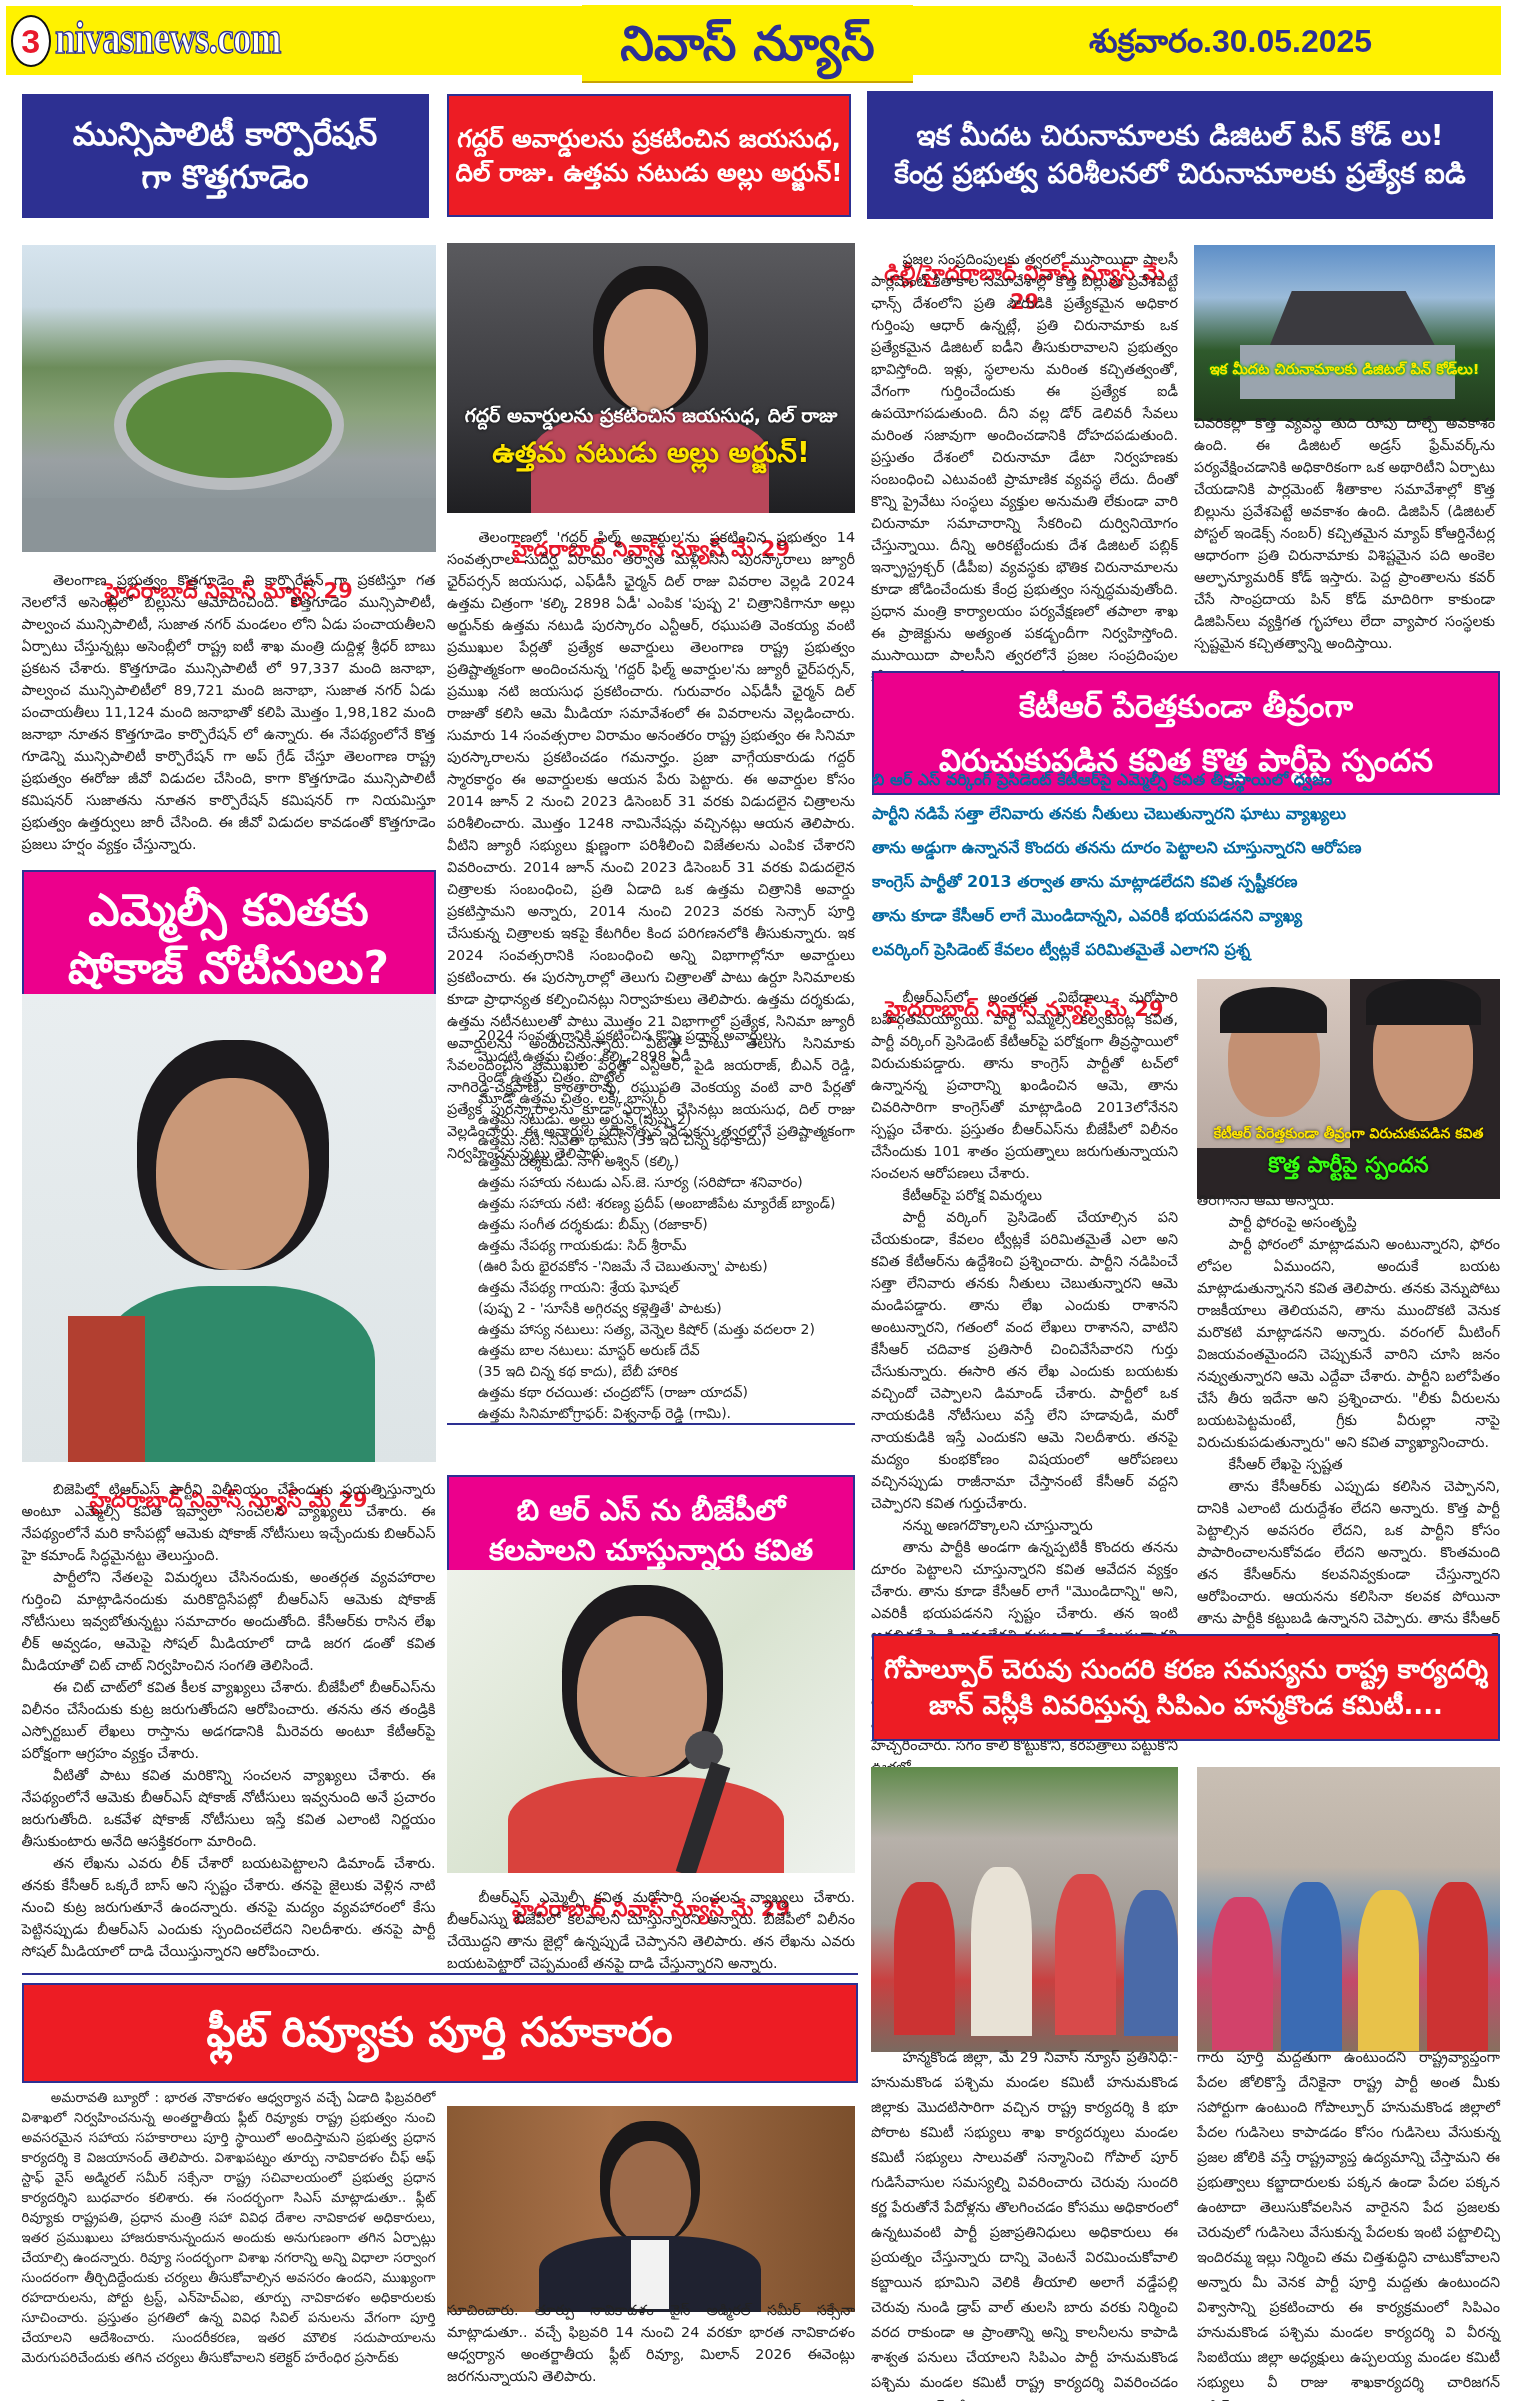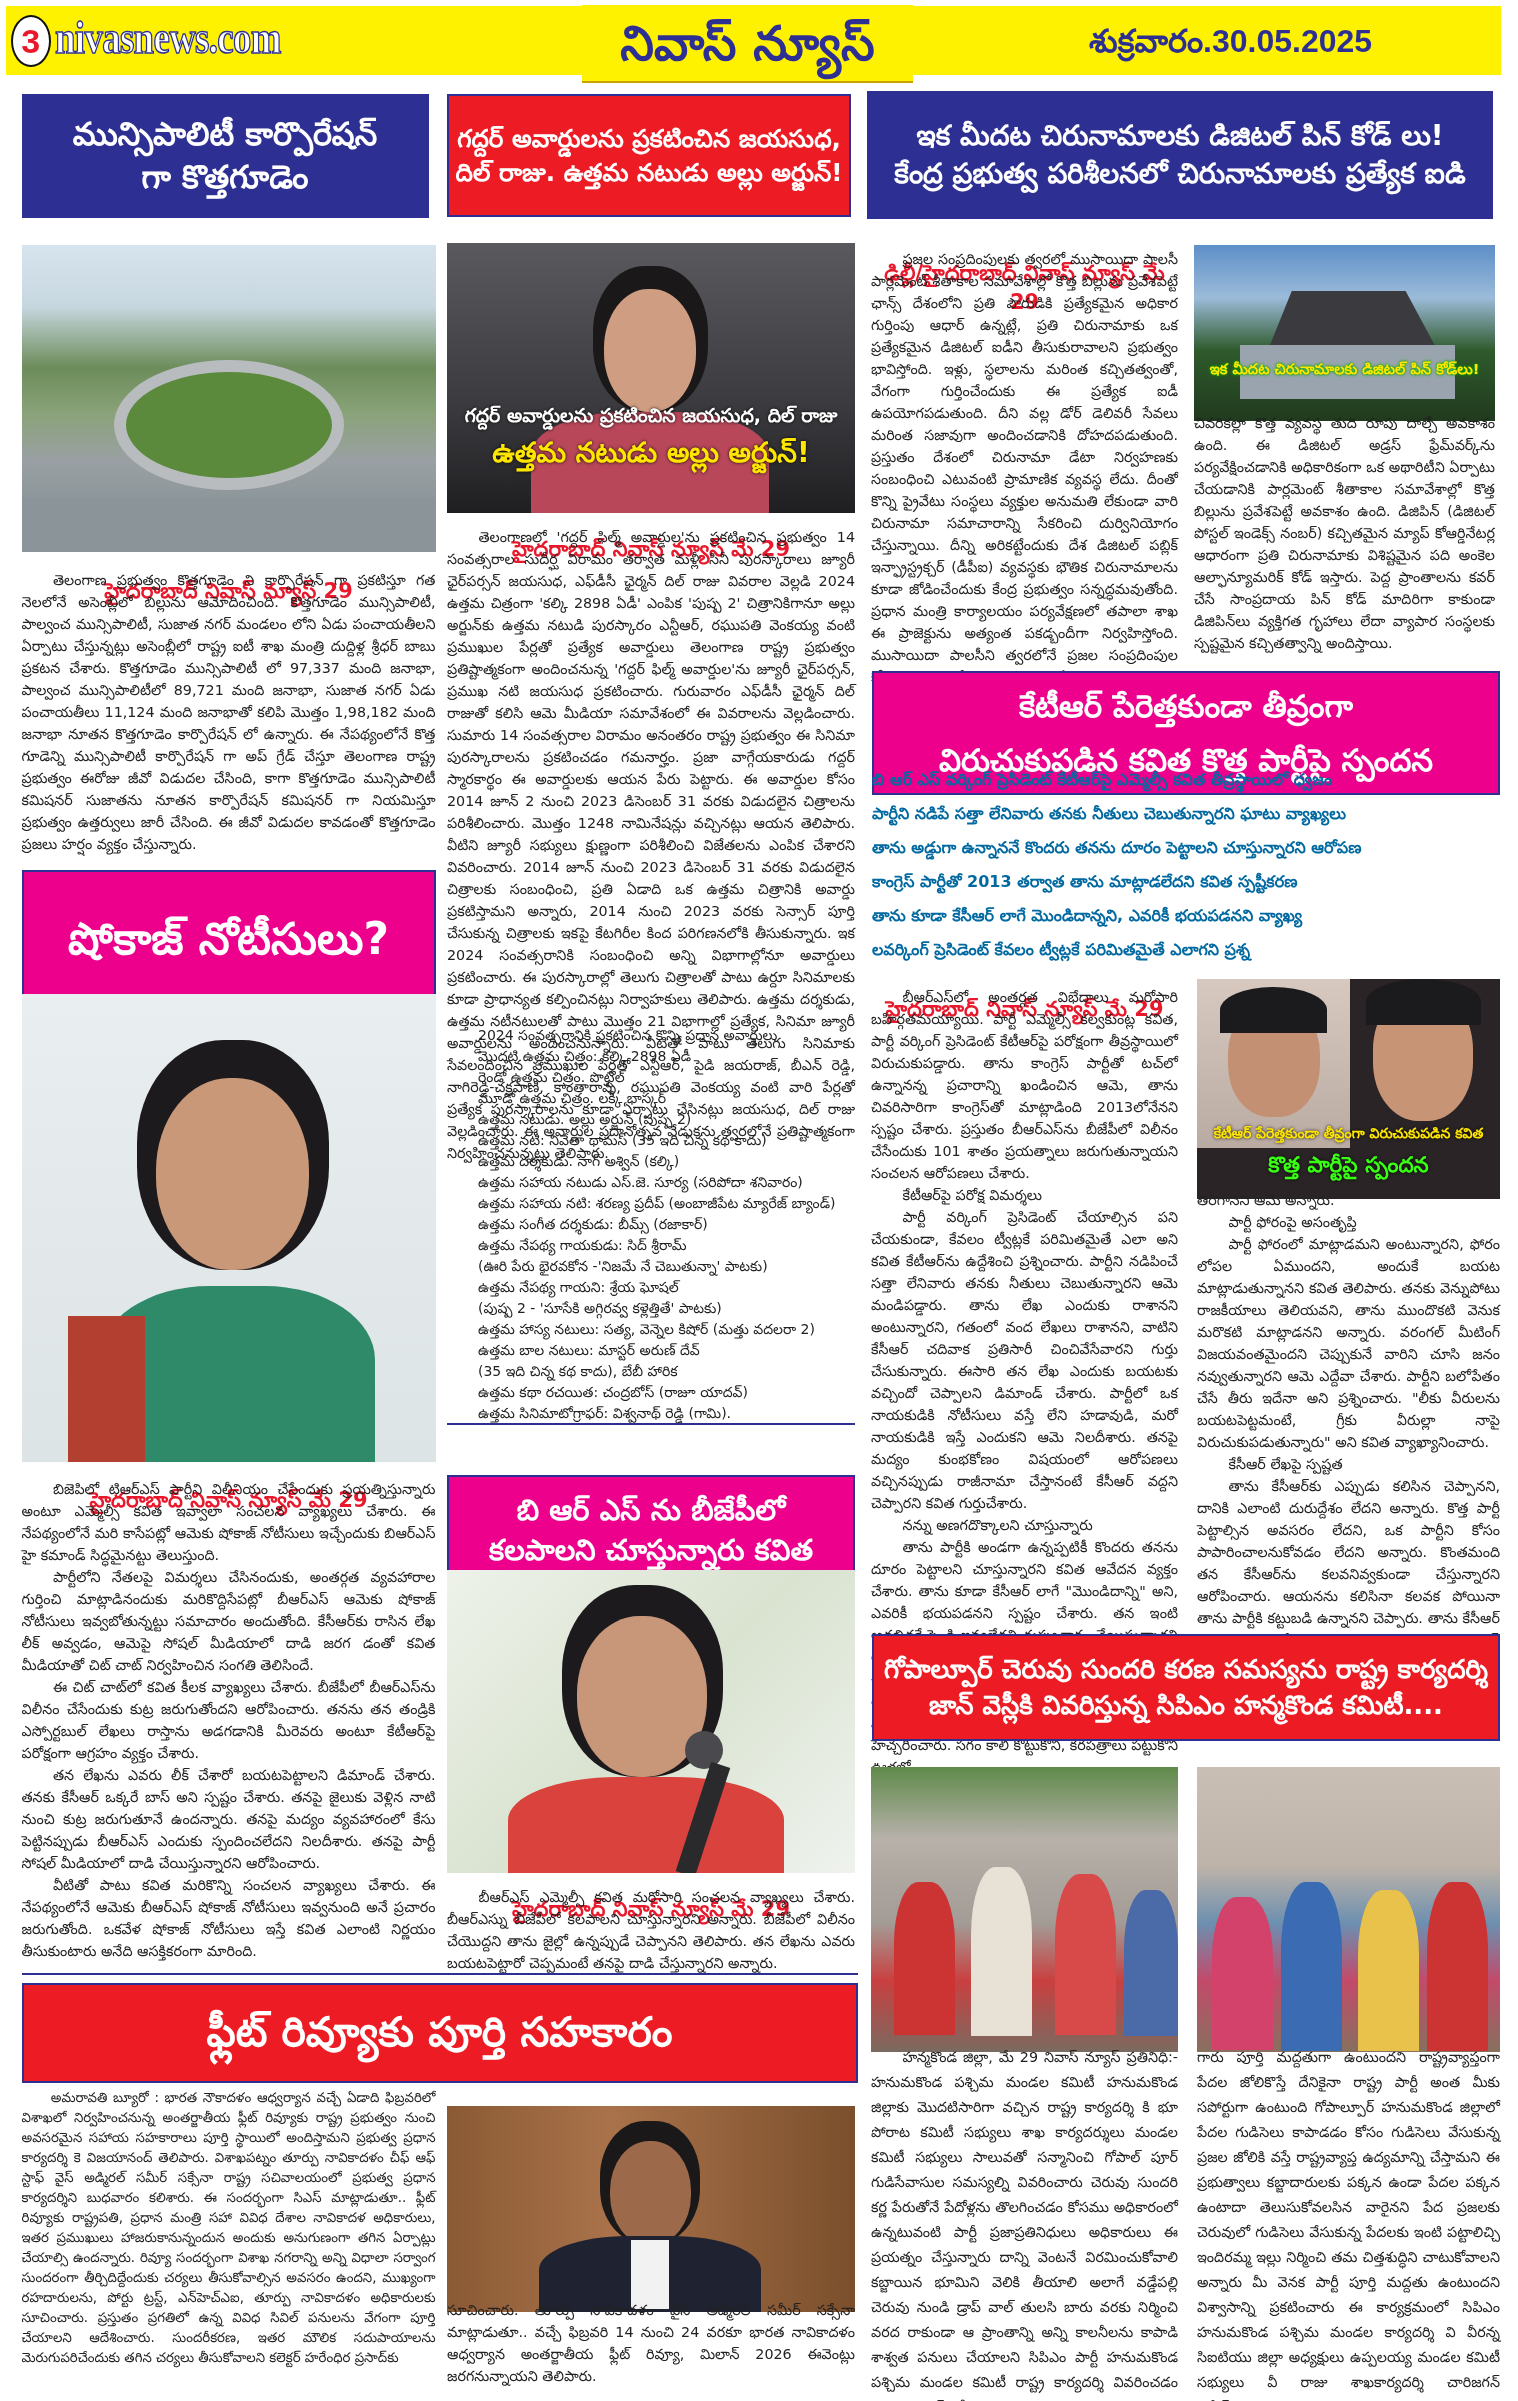--- a/index.html
+++ b/index.html
@@ -42,35 +42,36 @@
 <div class="abs photo" style="left:21.5px;top:229px;width:414px;height:307px;background:linear-gradient(180deg,#d6e4ee 0%,#c7d7e0 20%,#6c8c5a 40%,#8aa37a 55%,#9aa0a3 70%,#7b8a8f 100%);">
   <div style="position:absolute;left:92px;top:115px;width:230px;height:130px;border-radius:50%;background:#5b8a3d;border:12.3px solid #b9bcbf;"></div>
   <div style="position:absolute;left:0;top:253px;width:414px;height:54px;background:#8b9498;"></div>
 </div>
 <div class="abs dateline" style="left:21.5px;top:543px;width:414px;">హైదరాబాద్ నివాస్ న్యూస్    29</div>
 <div class="abs body" style="left:21.5px;top:569px;width:414px;">
   <p>తెలంగాణ ప్రభుత్వం కొత్తగూడెం ని కార్పొరేషన్ గా ప్రకటిస్తూ గత నెలలోనే అసెంబ్లీలో బిల్లును ఆమోదించింది. కొత్తగూడెం మున్సిపాలిటీ, పాల్వంచ మున్సిపాలిటీ, సుజాత నగర్ మండలం లోని ఏడు పంచాయతీలని ఏర్పాటు చేస్తున్నట్లు అసెంబ్లీలో రాష్ట్ర ఐటీ శాఖ మంత్రి దుద్దిళ్ల శ్రీధర్ బాబు ప్రకటన చేశారు. కొత్తగూడెం మున్సిపాలిటీ లో 97,337 మంది జనాభా, పాల్వంచ మున్సిపాలిటీలో 89,721 మంది జనాభా, సుజాత నగర్ ఏడు పంచాయతీలు 11,124 మంది జనాభాతో కలిపి మొత్తం 1,98,182 మంది జనాభా నూతన కొత్తగూడెం కార్పొరేషన్ లో ఉన్నారు. ఈ నేపథ్యంలోనే కొత్త గూడెన్ని మున్సిపాలిటీ కార్పొరేషన్ గా అప్ గ్రేడ్ చేస్తూ తెలంగాణ రాష్ట్ర ప్రభుత్వం ఈరోజు జీవో విడుదల చేసింది, కాగా కొత్తగూడెం మున్సిపాలిటీ కమిషనర్ సుజాతను నూతన కార్పొరేషన్ కమిషనర్ గా నియమిస్తూ ప్రభుత్వం ఉత్తర్వులు జారీ చేసింది. ఈ జీవో విడుదల కావడంతో కొత్తగూడెం ప్రజలు హర్షం వ్యక్తం చేస్తున్నారు.</p>
 </div>
 
 <div class="abs hbox pink" style="left:21.5px;top:830px;width:414px;height:137px;font-size:44px;line-height:1.3;flex-direction:column;">
+  <div>ఎమ్మెల్సీ కవితకు</div>
   <div>షోకాజ్ నోటీసులు?</div>
 </div>
 <div class="abs photo" style="left:21.5px;top:978px;width:414px;height:468px;background:linear-gradient(180deg,#e9eef0,#dde4e6);">
   <div style="position:absolute;left:115px;top:46px;width:192px;height:230px;border-radius:45%;background:#1c1a1d;"></div>
   <div style="position:absolute;left:134px;top:84px;width:153px;height:192px;border-radius:48%;background:#c99878;"></div>
   <div style="position:absolute;left:77px;top:292px;width:276px;height:184px;border-radius:40% 40% 0 0;background:#2f8a6a;"></div>
   <div style="position:absolute;left:46px;top:322px;width:77px;height:153px;background:#b23f30;"></div>
 </div>
 <div class="abs dateline" style="left:21.5px;top:1452px;width:414px;">హైదరాబాద్ నివాస్ న్యూస్ మే 29</div>
 <div class="abs body" style="left:21.5px;top:1478px;width:414px;">
   <p>బిజెపిలో టిఆర్ఎస్ పార్టీని విలీనియం చేసేందుకు ప్రయత్నిస్తున్నారు అంటూ ఎమ్మెల్సీ కవిత ఇవ్వాలా సంచలన వ్యాఖ్యలు చేశారు. ఈ నేపథ్యంలోనే మరి కాసేపట్లో ఆమెకు షోకాజ్ నోటీసులు ఇచ్చేందుకు బిఆర్ఎస్ హై కమాండ్ సిద్ధమైనట్టు తెలుస్తుంది.</p>
   <p>పార్టీలోని నేతలపై విమర్శలు చేసినందుకు, అంతర్గత వ్యవహారాల గుర్తించి మాట్లాడినందుకు మరికొద్దిసేపట్లో బీఆర్ఎస్ ఆమెకు షోకాజ్ నోటీసులు ఇవ్వబోతున్నట్టు సమాచారం అందుతోంది. కేసీఆర్‌కు రాసిన లేఖ లీక్ అవ్వడం, ఆమెపై సోషల్ మీడియాలో దాడి జరగ డంతో కవిత మీడియాతో చిట్ చాట్ నిర్వహించిన సంగతి తెలిసిందే.</p>
   <p>ఈ చిట్ చాట్‌లో కవిత కీలక వ్యాఖ్యలు చేశారు. బీజేపీలో బీఆర్ఎస్‌ను విలీనం చేసేందుకు కుట్ర జరుగుతోందని ఆరోపించారు. తనను తన తండ్రికి ఎస్పోర్టబుల్ లేఖలు రాస్తాను అడగడానికి మీరెవరు అంటూ కేటీఆర్‌పై పరోక్షంగా ఆగ్రహం వ్యక్తం చేశారు.</p>
+  <p>వీటితో పాటు కవిత మరికొన్ని సంచలన వ్యాఖ్యలు చేశారు. ఈ నేపథ్యంలోనే ఆమెకు బీఆర్ఎస్ షోకాజ్ నోటీసులు ఇవ్వనుంది అనే ప్రచారం జరుగుతోంది. ఒకవేళ షోకాజ్ నోటీసులు ఇస్తే కవిత ఎలాంటి నిర్ణయం తీసుకుంటారు అనేది ఆసక్తికరంగా మారింది.</p>
   <p>తన లేఖను ఎవరు లీక్ చేశారో బయటపెట్టాలని డిమాండ్ చేశారు. తనకు కేసీఆర్ ఒక్కరే బాస్ అని స్పష్టం చేశారు. తనపై జైలుకు వెళ్లిన నాటి నుంచి కుట్ర జరుగుతూనే ఉందన్నారు. తనపై మద్యం వ్యవహారంలో కేసు పెట్టినప్పుడు బీఆర్ఎస్ ఎందుకు స్పందించలేదని నిలదీశారు. తనపై పార్టీ సోషల్ మీడియాలో దాడి చేయిస్తున్నారని ఆరోపించారు.</p>
-  <p>వీటితో పాటు కవిత మరికొన్ని సంచలన వ్యాఖ్యలు చేశారు. ఈ నేపథ్యంలోనే ఆమెకు బీఆర్ఎస్ షోకాజ్ నోటీసులు ఇవ్వనుంది అనే ప్రచారం జరుగుతోంది. ఒకవేళ షోకాజ్ నోటీసులు ఇస్తే కవిత ఎలాంటి నిర్ణయం తీసుకుంటారు అనేది ఆసక్తికరంగా మారింది.</p>
 </div>
 
 <div class="abs hbox red" style="left:447px;top:94px;width:404px;height:123px;font-size:24.6px;flex-direction:column;">
   <div>గద్దర్ అవార్డులను ప్రకటించిన జయసుధ,</div>
   <div>దిల్ రాజు. ఉత్తమ నటుడు అల్లు అర్జున్!</div>
 </div>
 <div class="abs photo" style="left:447px;top:227px;width:408px;height:270px;background:linear-gradient(180deg,#5a5a5e,#3b3b3f 60%,#1f1f22);">
   <div style="position:absolute;left:146px;top:23px;width:115px;height:146px;border-radius:45%;background:#1a1819;"></div>
   <div style="position:absolute;left:157px;top:46px;width:92px;height:123px;border-radius:48%;background:#cf9e82;"></div>
   <div style="position:absolute;left:84px;top:169px;width:238px;height:107px;border-radius:40% 40% 0 0;background:#b8475a;"></div>

